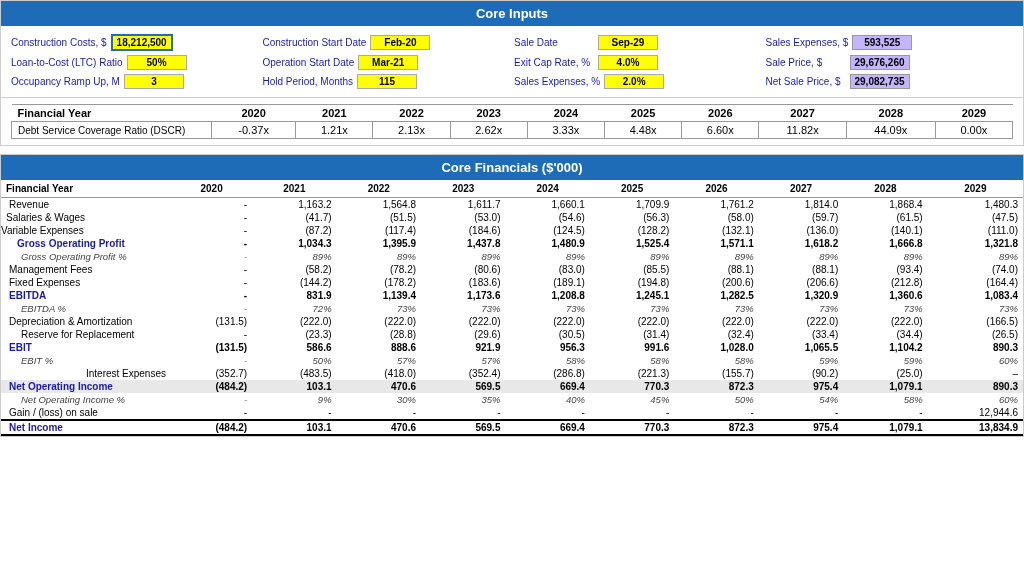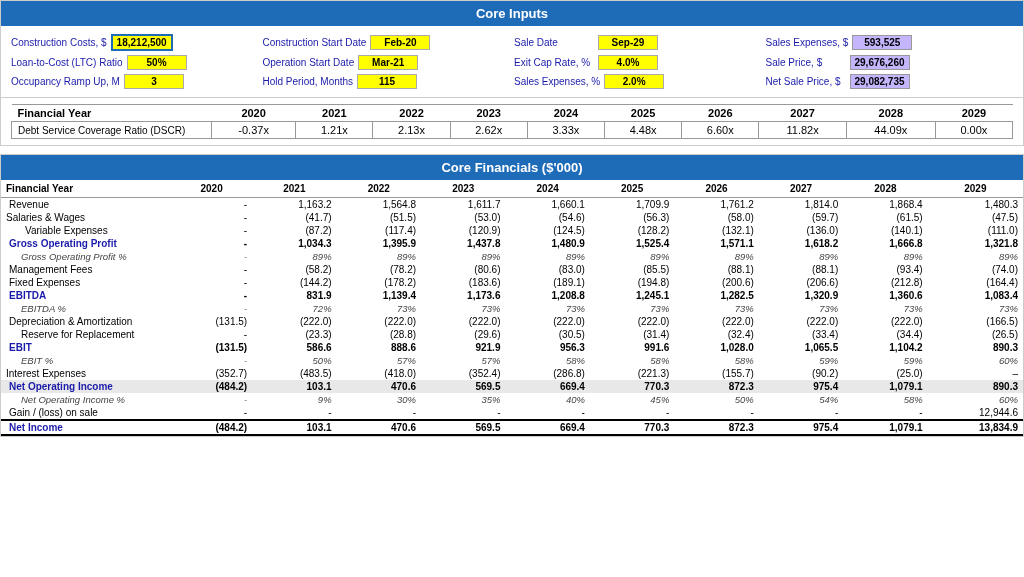--- a/index.html
+++ b/index.html
@@ -263,34 +263,34 @@
           <td class="right">(51.5)</td>
           <td class="right">(53.0)</td>
           <td class="right">(54.6)</td>
           <td class="right">(56.3)</td>
           <td class="right">(58.0)</td>
           <td class="right">(59.7)</td>
           <td class="right">(61.5)</td>
           <td class="right">(47.5)</td>
         </tr>
         <tr>
-          <td style="padding-left: 24px;">Variable Expenses</td>
+          <td style="padding-left: 0;">Variable Expenses</td>
           <td class="right">-</td>
           <td class="right">(87.2)</td>
           <td class="right">(117.4)</td>
-          <td class="right">(120.9)</td>
+          <td class="right">(184.6)</td>
           <td class="right">(124.5)</td>
           <td class="right">(128.2)</td>
           <td class="right">(132.1)</td>
           <td class="right">(136.0)</td>
           <td class="right">(140.1)</td>
           <td class="right">(111.0)</td>
         </tr>
         <tr class="bold-row">
-          <td style="padding-left: 8px; font-weight: bold; color: rgb(26, 26, 170);">Gross Operating Profit</td>
+          <td style="padding-left: 16px; font-weight: bold; color: rgb(26, 26, 170);">Gross Operating Profit</td>
           <td class="right" style="font-weight: bold;">-</td>
           <td class="right" style="font-weight: bold;">1,034.3</td>
           <td class="right" style="font-weight: bold;">1,395.9</td>
           <td class="right" style="font-weight: bold;">1,437.8</td>
           <td class="right" style="font-weight: bold;">1,480.9</td>
           <td class="right" style="font-weight: bold;">1,525.4</td>
           <td class="right" style="font-weight: bold;">1,571.1</td>
           <td class="right" style="font-weight: bold;">1,618.2</td>
           <td class="right" style="font-weight: bold;">1,666.8</td>
           <td class="right" style="font-weight: bold;">1,321.8</td>
@@ -406,21 +406,21 @@
           <td class="right">57%</td>
           <td class="right">57%</td>
           <td class="right">58%</td>
           <td class="right">58%</td>
           <td class="right">58%</td>
           <td class="right">59%</td>
           <td class="right">59%</td>
           <td class="right">60%</td>
         </tr>
         <tr>
-          <td style="">Interest Expenses</td>
+          <td style=" text-align: right;">Interest Expenses</td>
           <td class="right">(352.7)</td>
           <td class="right">(483.5)</td>
           <td class="right">(418.0)</td>
           <td class="right">(352.4)</td>
           <td class="right">(286.8)</td>
           <td class="right">(221.3)</td>
           <td class="right">(155.7)</td>
           <td class="right">(90.2)</td>
           <td class="right">(25.0)</td>
           <td class="right">–</td>

